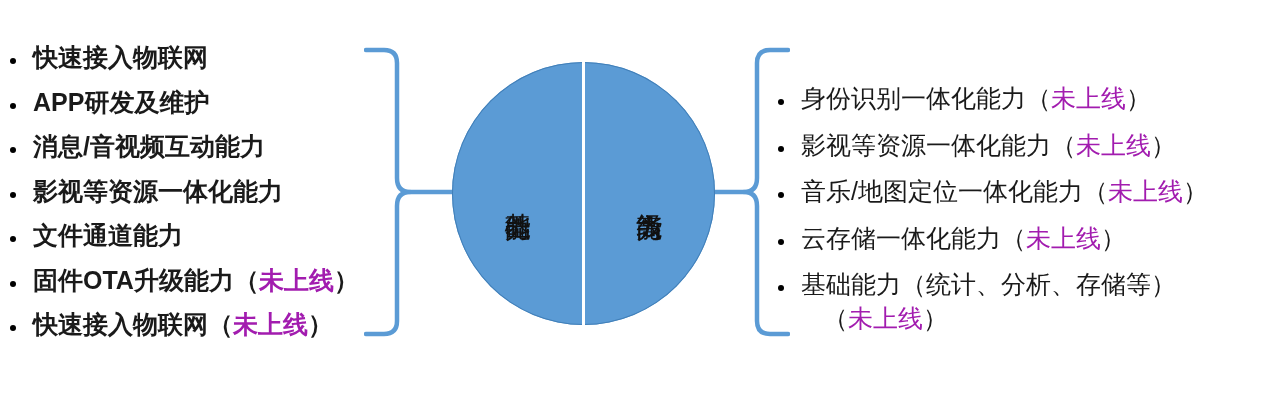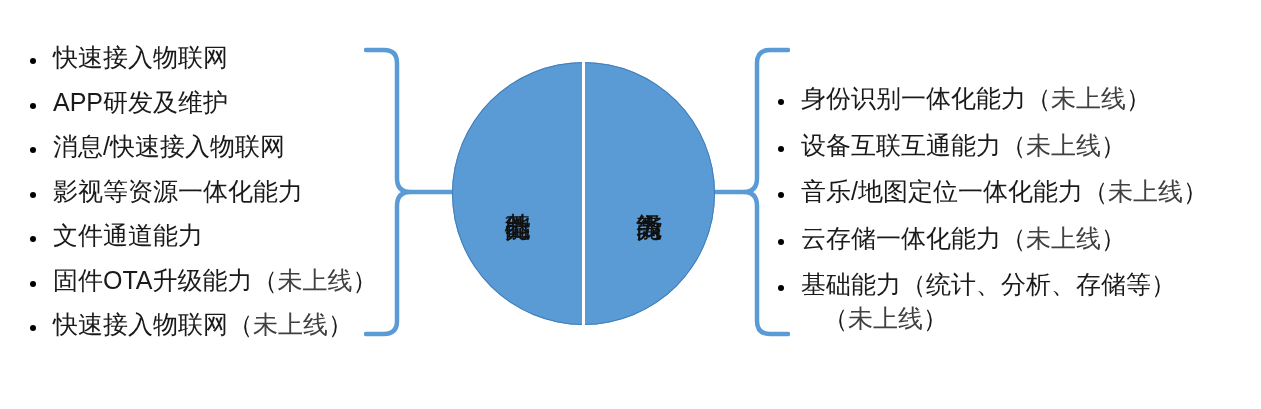--- a/index.html
+++ b/index.html
@@ -37,30 +37,31 @@
     content: "";
     position: absolute;
     left: 10px;
     top: 14px;
     width: 6px;
     height: 6px;
     border-radius: 50%;
     background: #000000;
   }
   .bullet-item .txt { }
-  .bullet-item .warn { color: #404040; }
+  .bullet-item .warn { color: #a21caf; }
   .bullet-item .cont {
     display: block;
     padding-left: 22px;
     margin-top: 6px;
   }
 
   #left-list {
-    left: 20px;
+    left: 0;
     top: 44px;
+    font-weight: bold;
   }
   #left-list .bullet-item { margin-bottom: 17px; }
 
   #right-list {
     left: 768px;
     top: 85px;
   }
   #right-list .bullet-item { margin-bottom: 19px; }
 
   
@@ -118,21 +119,21 @@
 <div id="canvas">
 
   <ul id="left-list" class="bullet-list">
     <li class="bullet-item">
       <span class="txt">快速接入物联网</span><span class="warn"></span><span class="txt"></span>
     </li>
     <li class="bullet-item">
       <span class="txt">APP研发及维护</span><span class="warn"></span><span class="txt"></span>
     </li>
     <li class="bullet-item">
-      <span class="txt">消息/快速接入物联网</span><span class="warn"></span><span class="txt"></span>
+      <span class="txt">消息/音视频互动能力</span><span class="warn"></span><span class="txt"></span>
     </li>
     <li class="bullet-item">
       <span class="txt">影视等资源一体化能力</span><span class="warn"></span><span class="txt"></span>
     </li>
     <li class="bullet-item">
       <span class="txt">文件通道能力</span><span class="warn"></span><span class="txt"></span>
     </li>
     <li class="bullet-item">
       <span class="txt">固件OTA升级能力（</span><span class="warn">未上线</span><span class="txt">）</span>
     </li>
@@ -161,21 +162,21 @@
     <div class="circle-label" id="circle-label-right">
       <span>高级能力</span>
     </div>
   </div>
 
   <ul id="right-list" class="bullet-list">
     <li class="bullet-item">
       <span class="txt">身份识别一体化能力（</span><span class="warn">未上线</span><span class="txt">）</span>
     </li>
     <li class="bullet-item">
-      <span class="txt">设备互联互通能力（</span><span class="warn">未上线</span><span class="txt">）</span>
+      <span class="txt">影视等资源一体化能力（</span><span class="warn">未上线</span><span class="txt">）</span>
     </li>
     <li class="bullet-item">
       <span class="txt">音乐/地图定位一体化能力（</span><span class="warn">未上线</span><span class="txt">）</span>
     </li>
     <li class="bullet-item">
       <span class="txt">云存储一体化能力（</span><span class="warn">未上线</span><span class="txt">）</span>
     </li>
     <li class="bullet-item">
       <span class="txt">基础能力（统计、分析、存储等）</span><span class="warn"></span><span class="txt"></span>
       <span class="cont"><span class="txt">（</span><span class="warn">未上线</span><span class="txt">）</span></span>

